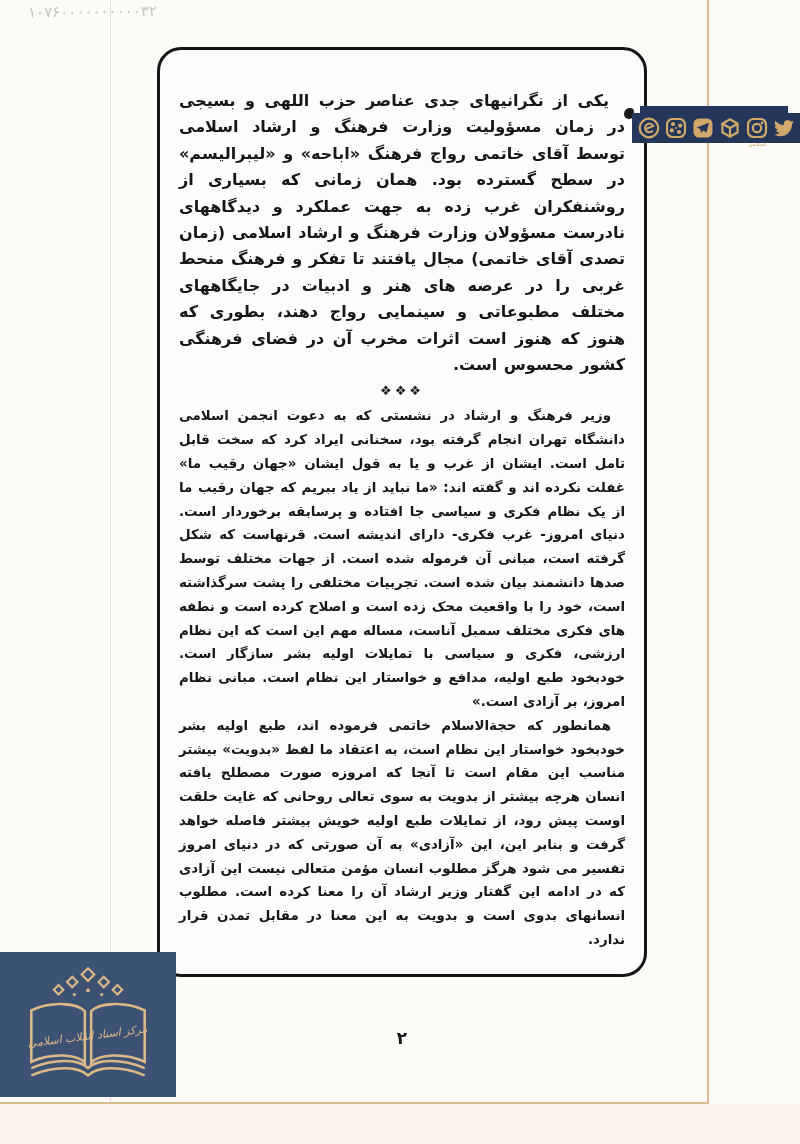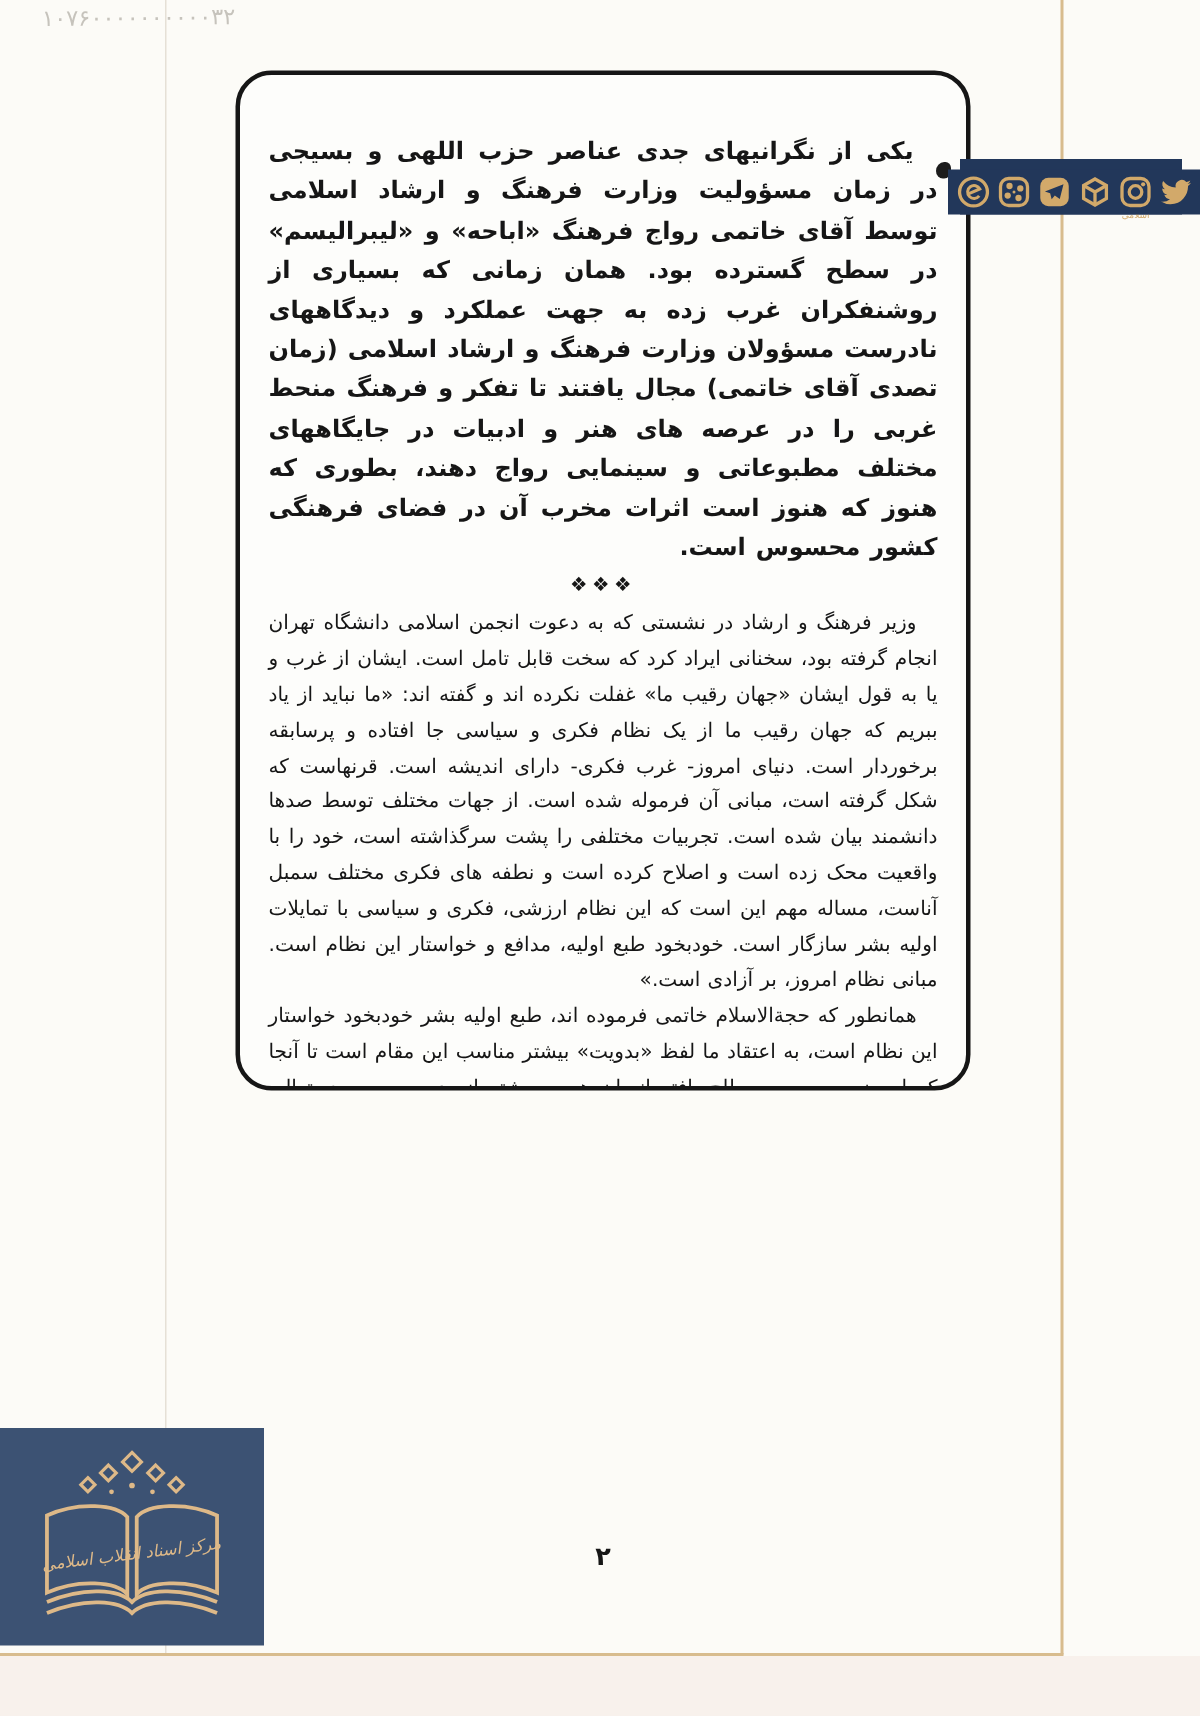--- a/index.html
+++ b/index.html
@@ -14,38 +14,38 @@
   .below-strip{position:absolute;left:0;top:1104px;width:800px;height:40px;background:#f8f1ec;}
 
   .handwritten{
     position:absolute;left:28px;top:2px;width:260px;
     color:#c6c3bc;font-size:15px;letter-spacing:2px;direction:ltr;
     transform:rotate(-0.6deg);
   }
 
   
   .doc-box{
-    position:absolute;left:157px;top:47px;width:490px;height:680px;
+    position:absolute;left:157px;top:47px;width:490px;height:930px;
     box-sizing:border-box;border:3px solid #161616;border-radius:24px;
     background:#fdfdfb;overflow:hidden;
   }
   .doc-content{
     position:absolute;inset:0;padding:38px 19px 10px 19px;box-sizing:border-box;
     direction:rtl;color:#161616;overflow:hidden;
   }
   .para-main{
     margin:0;font-size:16px;font-weight:bold;line-height:26.4px;
     text-align:justify;text-indent:16px;word-spacing:1px;
   }
   .separator{
     text-align:center;font-size:13px;font-weight:bold;letter-spacing:3px;
     margin:5px 0 6px 0;color:#161616;
   }
   .para-quote{
-    margin:0;font-size:13.4px;font-weight:normal;line-height:23.8px;
+    margin:0;font-size:13.4px;font-weight:bold;line-height:23.8px;
     text-align:justify;text-indent:14px;word-spacing:0.5px;
   }
 
   
   .badge-top{
     position:absolute;left:640px;top:74px;width:148px;height:37px;
     background:var(--navy,#22375a);display:flex;align-items:center;
     justify-content:flex-start;padding:16px 4px 0 10px;box-sizing:border-box;gap:7px;margin-top:32px;
   }
   .irdc-text{

